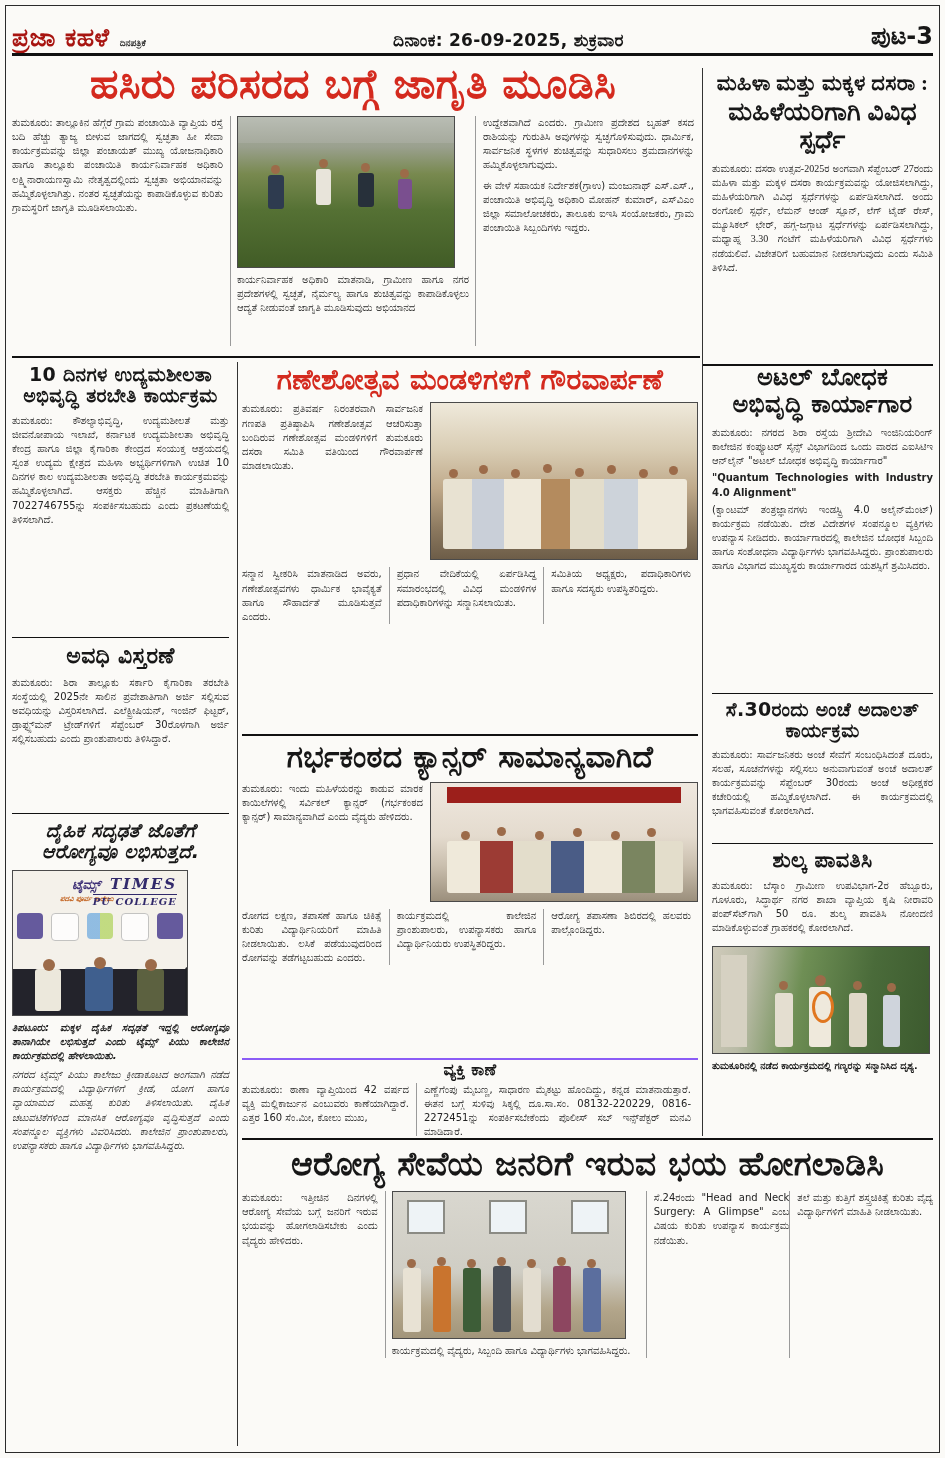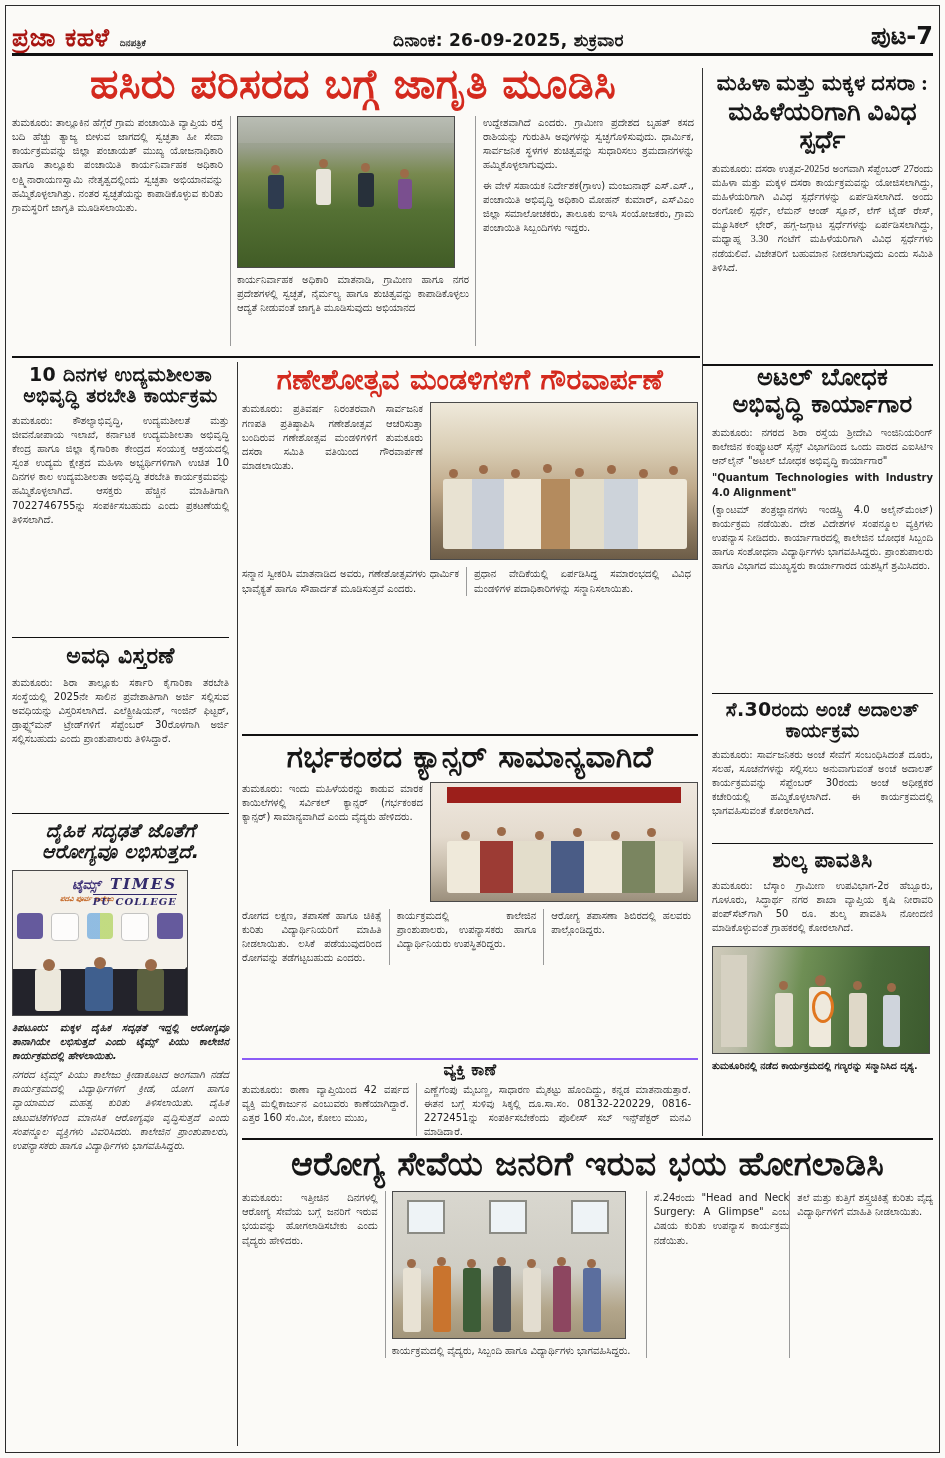--- a/index.html
+++ b/index.html
@@ -73,21 +73,21 @@
 
 <div id="page">
   <div class="frame"></div>
 
   <header class="blk masthead">
     <div>
       <span class="logo">ಪ್ರಜಾ ಕಹಳೆ</span>
       <span class="logo-sub">ದಿನಪತ್ರಿಕೆ</span>
     </div>
     <div class="dateline">ದಿನಾಂಕ: 26-09-2025, ಶುಕ್ರವಾರ</div>
-    <div class="pageno"><b>ಪುಟ-7</b></div>
+    <div class="pageno"><b>ಪುಟ-3</b></div>
   </header>
 
   <section class="blk art" style="left:12px;top:60px;width:688px;height:298px;border-bottom:2px solid #111;padding-right:6px;">
     <h1 class="hl red" style="font-size:41px;margin:2px 0 8px;">ಹಸಿರು ಪರಿಸರದ ಬಗ್ಗೆ ಜಾಗೃತಿ ಮೂಡಿಸಿ</h1>
     <div style="display:flex;gap:0;height:230px;">
       <div class="c" style="flex:1;padding-right:7px;">
         <p class="bt">ತುಮಕೂರು: ತಾಲ್ಲೂಕಿನ ಹೆಗ್ಗೆರೆ ಗ್ರಾಮ ಪಂಚಾಯಿತಿ ವ್ಯಾಪ್ತಿಯ ರಸ್ತೆ ಬದಿ ಹೆಚ್ಚು ತ್ಯಾಜ್ಯ ಬೀಳುವ ಜಾಗದಲ್ಲಿ ಸ್ವಚ್ಛತಾ ಹೀ ಸೇವಾ ಕಾರ್ಯಕ್ರಮವನ್ನು ಜಿಲ್ಲಾ ಪಂಚಾಯತ್ ಮುಖ್ಯ ಯೋಜನಾಧಿಕಾರಿ ಹಾಗೂ ತಾಲ್ಲೂಕು ಪಂಚಾಯಿತಿ ಕಾರ್ಯನಿರ್ವಾಹಕ ಅಧಿಕಾರಿ ಲಕ್ಷ್ಮಿನಾರಾಯಣಸ್ವಾಮಿ ನೇತೃತ್ವದಲ್ಲಿಂದು ಸ್ವಚ್ಛತಾ ಅಭಿಯಾನವನ್ನು ಹಮ್ಮಿಕೊಳ್ಳಲಾಗಿತ್ತು. ನಂತರ ಸ್ವಚ್ಛತೆಯನ್ನು ಕಾಪಾಡಿಕೊಳ್ಳುವ ಕುರಿತು ಗ್ರಾಮಸ್ಥರಿಗೆ ಜಾಗೃತಿ ಮೂಡಿಸಲಾಯಿತು.</p>
       </div>
       <div style="width:232px;border-left:1px solid var(--colrule);border-right:1px solid var(--colrule);padding:0 6px;">
         <div class="photo ph-clean" style="width:218px;height:152px;">
@@ -173,20 +173,23 @@
             <span class="hd" style="left:238px;top:63px;"></span>
           <span class="p" style="left:12px;top:76px;width:244px;height:70px;background:linear-gradient(90deg,#e8e2d2 0 12%,#c9cfd8 12% 25%,#efe9da 25% 40%,#b48b5e 40% 52%,#e3ddcb 52% 66%,#cdd3da 66% 80%,#efe9da 80% 100%);"></span>
         </div>
       </div>
       <div class="cols" style="margin-top:7px;">
         <div class="c">
             <p class="bt">ಸನ್ಮಾನ ಸ್ವೀಕರಿಸಿ ಮಾತನಾಡಿದ ಅವರು, ಗಣೇಶೋತ್ಸವಗಳು ಧಾರ್ಮಿಕ ಭಾವೈಕ್ಯತೆ ಹಾಗೂ ಸೌಹಾರ್ದತೆ ಮೂಡಿಸುತ್ತವೆ ಎಂದರು.</p>
           </div>
         <div class="c">
             <p class="bt">ಪ್ರಧಾನ ವೇದಿಕೆಯಲ್ಲಿ ಏರ್ಪಡಿಸಿದ್ದ ಸಮಾರಂಭದಲ್ಲಿ ವಿವಿಧ ಮಂಡಳಿಗಳ ಪದಾಧಿಕಾರಿಗಳನ್ನು ಸನ್ಮಾನಿಸಲಾಯಿತು.</p>
+          </div>
+        <div class="c">
+            <p class="bt">ಸಮಿತಿಯ ಅಧ್ಯಕ್ಷರು, ಪದಾಧಿಕಾರಿಗಳು ಹಾಗೂ ಸದಸ್ಯರು ಉಪಸ್ಥಿತರಿದ್ದರು.</p>
           </div>
       </div>
     </article>
 
     <article class="art" style="height:322px;box-sizing:border-box;padding-top:4px;">
       <h2 class="hl" style="font-size:30px;margin:0 0 8px;">ಗರ್ಭಕಂಠದ ಕ್ಯಾನ್ಸರ್ ಸಾಮಾನ್ಯವಾಗಿದೆ</h2>
       <div style="display:flex;gap:7px;">
         <div style="flex:1;">
           <p class="bt">ತುಮಕೂರು: ಇಂದು ಮಹಿಳೆಯರನ್ನು ಕಾಡುವ ಮಾರಕ ಕಾಯಿಲೆಗಳಲ್ಲಿ ಸರ್ವಿಕಲ್ ಕ್ಯಾನ್ಸರ್ (ಗರ್ಭಕಂಠದ ಕ್ಯಾನ್ಸರ್) ಸಾಮಾನ್ಯವಾಗಿದೆ ಎಂದು ವೈದ್ಯರು ಹೇಳಿದರು.</p>
         </div>

